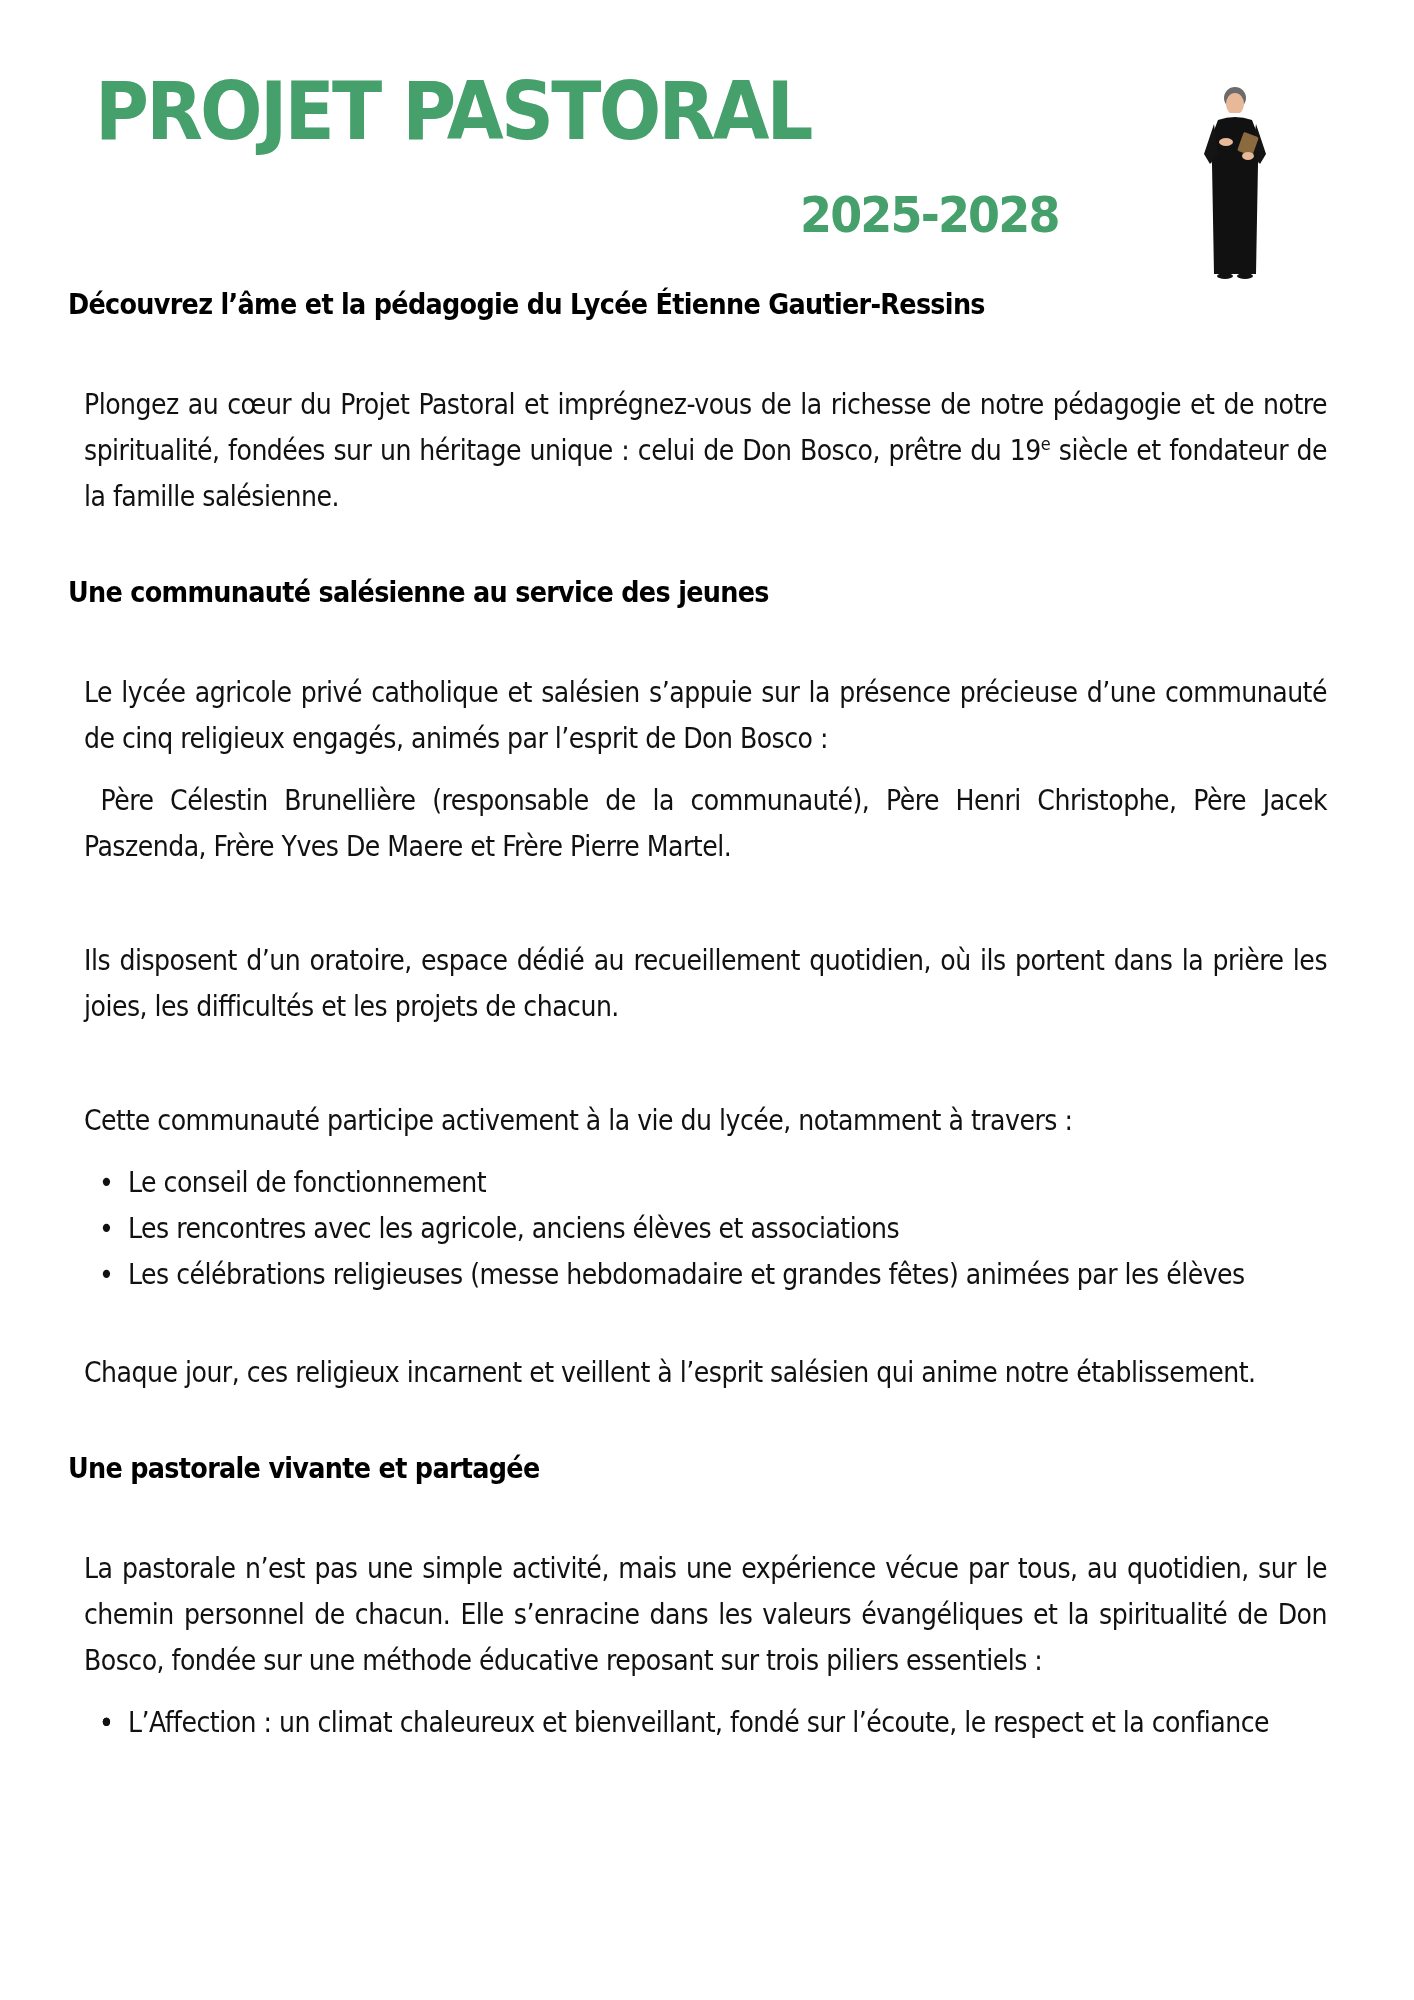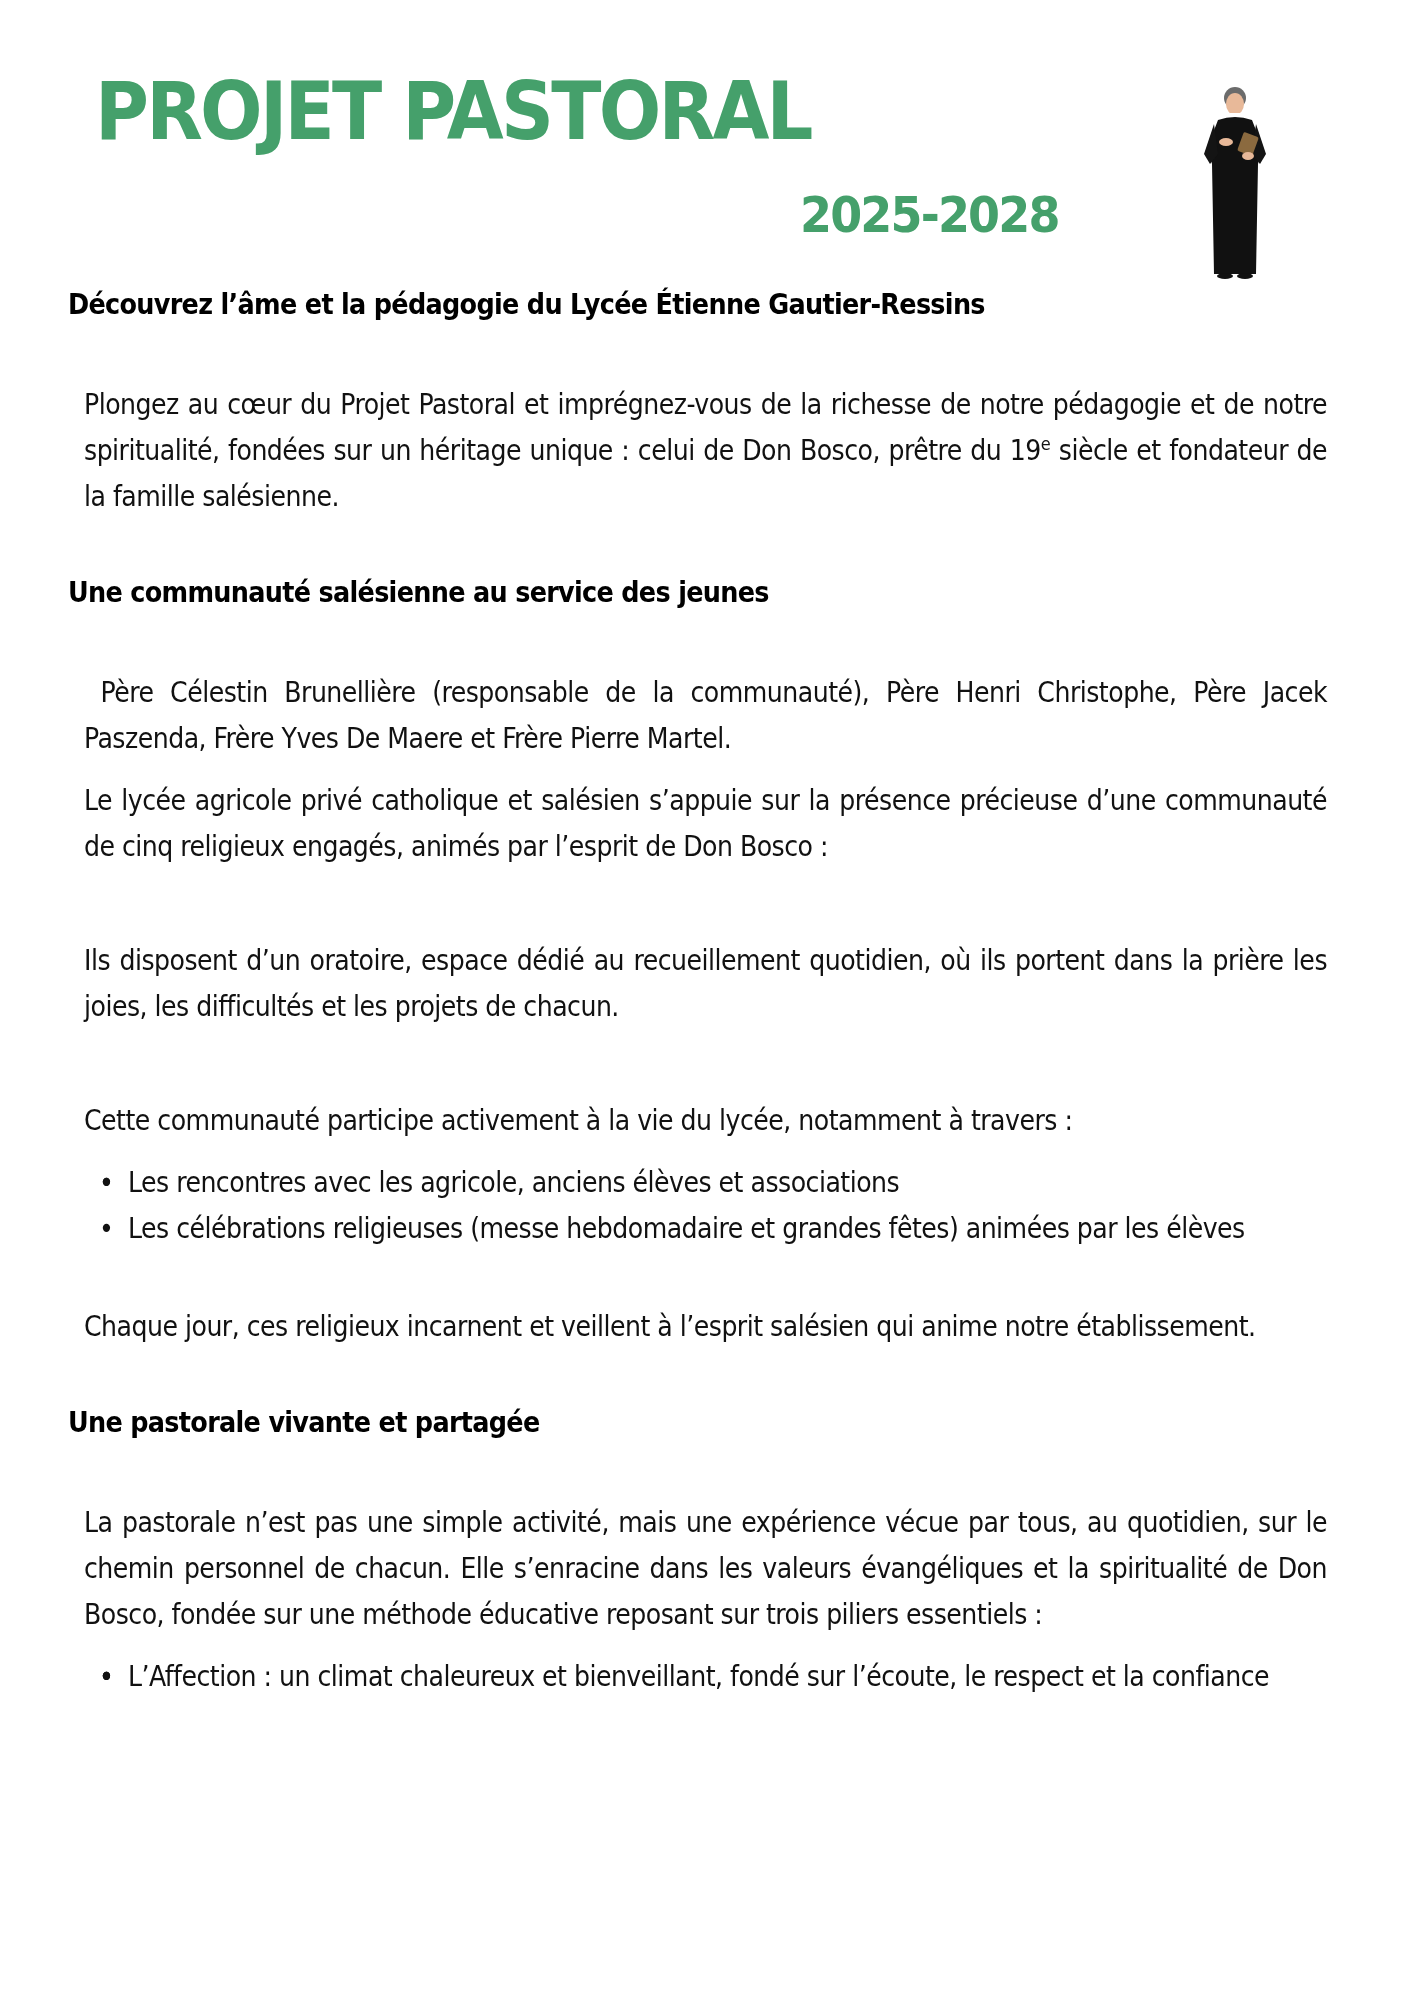--- a/index.html
+++ b/index.html
@@ -48,28 +48,28 @@
     <h2>Découvrez l’âme et la pédagogie du Lycée Étienne Gautier-Ressins</h2>
     <div class="sp-h-p"></div>
     <p><span>Plongez au cœur du Projet Pastoral et imprégnez-vous de la richesse de notre pédagogie et de notre spiritualité, fondées sur un héritage unique : celui de Don Bosco, prêtre du 19</span><sup>e</sup><span> siècle et fondateur de la famille salésienne.</span></p>
   </section>
 
   <div class="sp-p-p"></div>
 
   <section>
     <h2>Une communauté salésienne au service des jeunes</h2>
     <div class="sp-h-p"></div>
+    <p style="text-align-last:left;">Le lycée agricole privé catholique et salésien s’appuie sur la présence précieuse d’une communauté de cinq religieux engagés, animés par l’esprit de Don Bosco :</p>
     <p style="white-space:pre-wrap;"> Père Célestin Brunellière (responsable de la communauté), Père Henri Christophe, Père Jacek Paszenda, Frère Yves De Maere et Frère Pierre Martel.</p>
-    <p style="text-align-last:left;">Le lycée agricole privé catholique et salésien s’appuie sur la présence précieuse d’une communauté de cinq religieux engagés, animés par l’esprit de Don Bosco :</p>
     <div class="sp-p-p"></div>
     <p>Ils disposent d’un oratoire, espace dédié au recueillement quotidien, où ils portent dans la prière les joies, les difficultés et les projets de chacun.</p>
     <div class="sp-p-p"></div>
     <p>Cette communauté participe activement à la vie du lycée, notamment à travers :</p>
     <ul>
-      <li><span class="bullet">•</span></li>
+      <li><span class="bullet">•</span><span>Le conseil de fonctionnement</span></li>
       <li><span class="bullet">•</span><span>Les rencontres avec les agricole, anciens élèves et associations</span></li>
       <li><span class="bullet">•</span><span>Les célébrations religieuses (messe hebdomadaire et grandes fêtes) animées par les élèves</span></li>
     </ul>
     <div class="sp-p-p"></div>
     <p>Chaque jour, ces religieux incarnent et veillent à l’esprit salésien qui anime notre établissement.</p>
   </section>
 
   <div class="sp-p-p"></div>
 
   <section>

